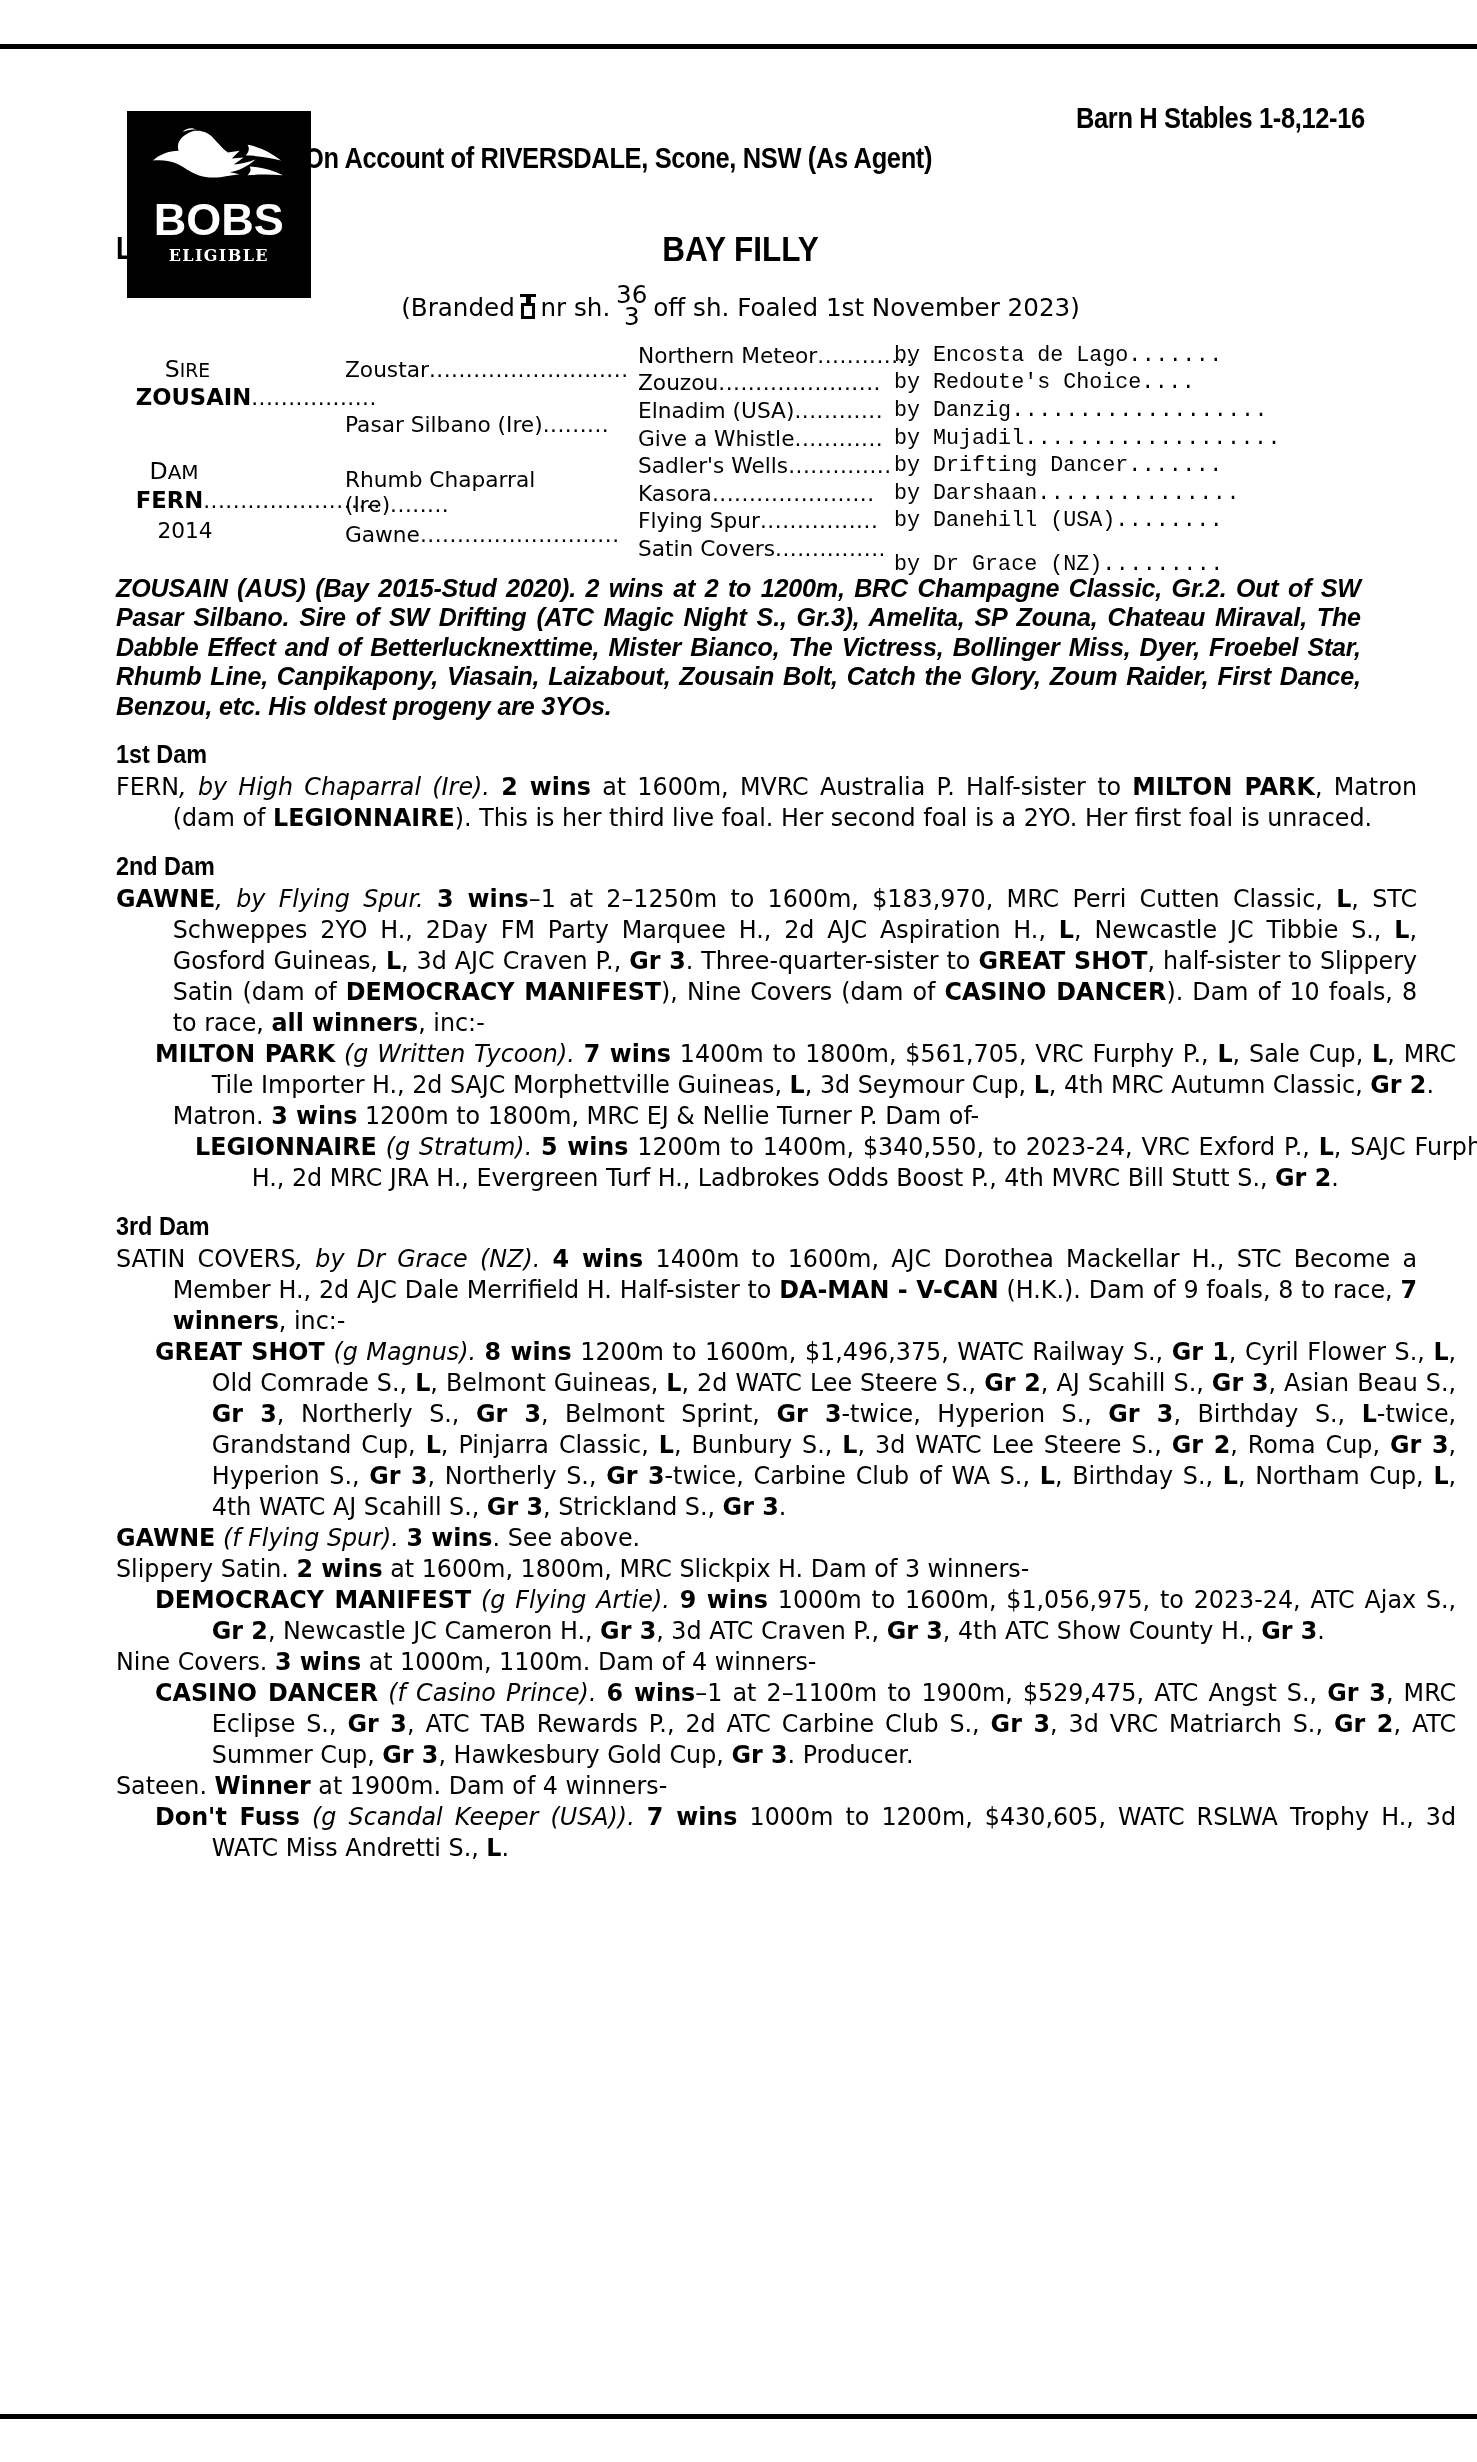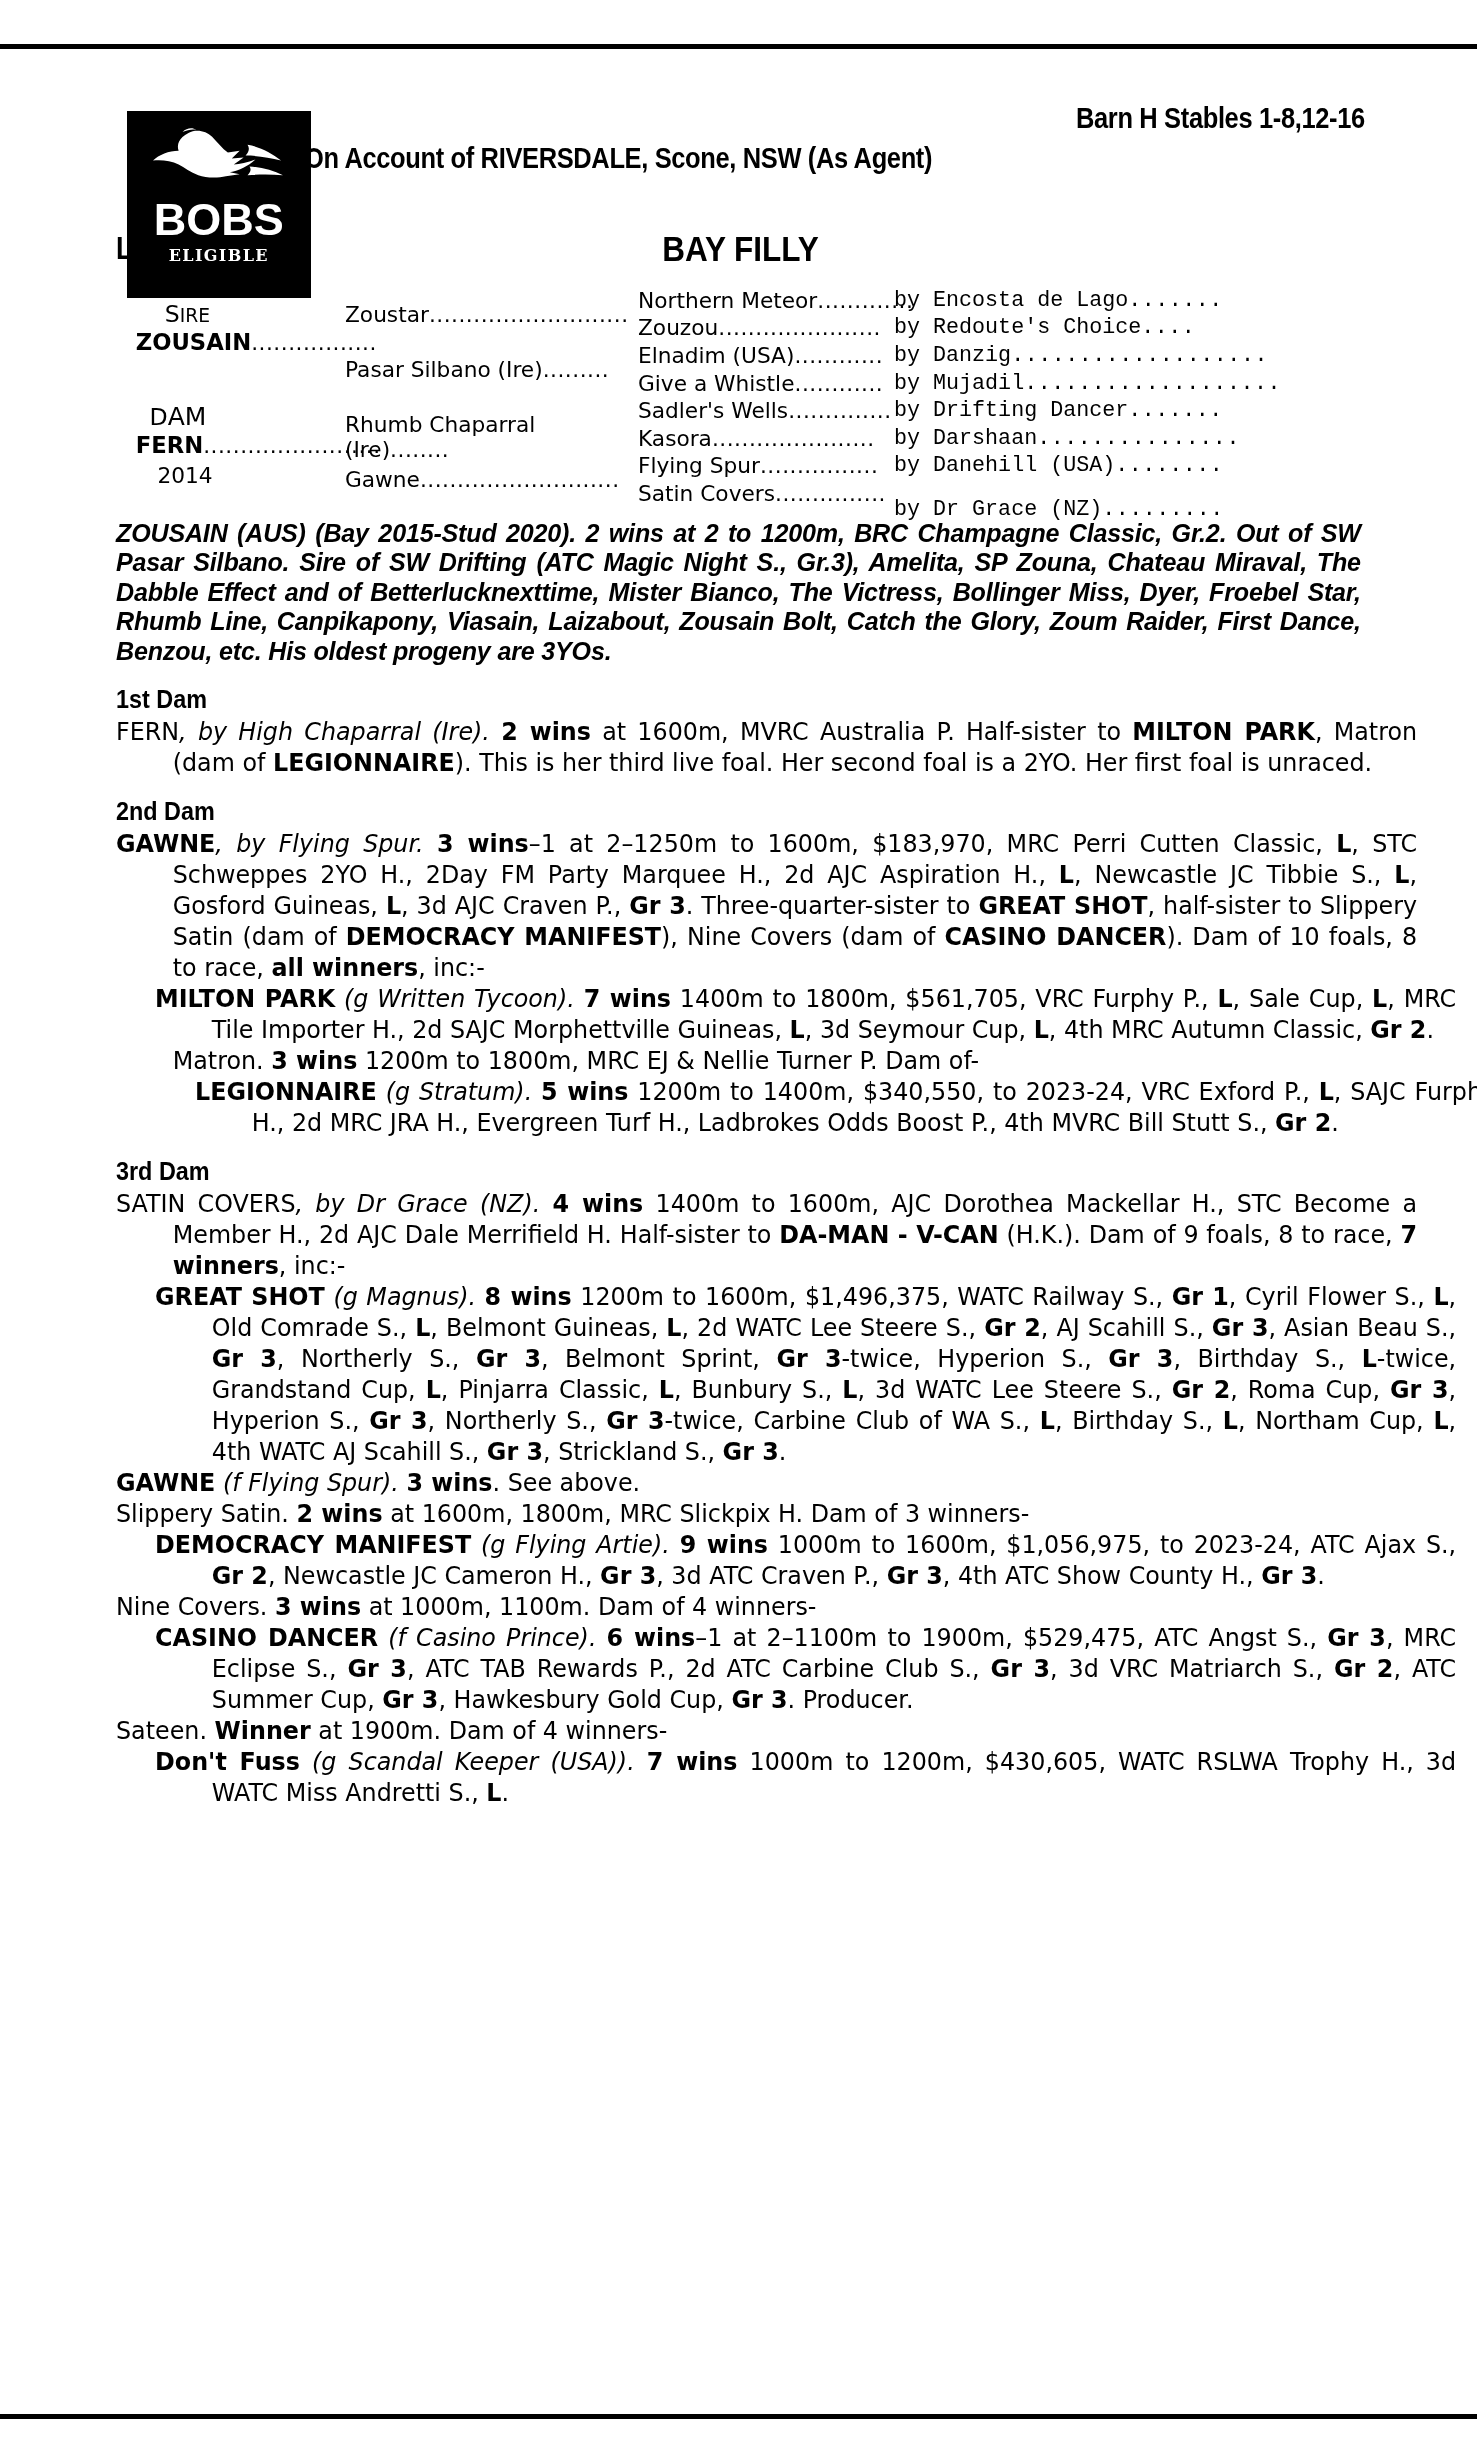--- a/index.html
+++ b/index.html
@@ -297,27 +297,30 @@
 
       <div class="barn-line">Barn H Stables 1-8,12-16</div>
       <div class="account-line">On Account of RIVERSDALE, Scone, NSW (As Agent)</div>
     </div>
 
     <div class="lot-row">
       <div class="lot-label"><span>Lot 215</span> <span class="lot-gst">(No GST)</span></div>
       <div class="sex-title">BAY FILLY</div>
     </div>
 
+    <div class="branded-row">
+      <span class="branded-inner"><span>(Branded</span><span class="brand-glyph"><span class="cap"></span><span class="stem"></span><span class="box"></span></span><span>nr sh.</span><span class="frac"><span class="num">36</span><span class="den">3</span></span><span>off sh. Foaled 1st November 2023)</span></span>
+    </div>
 
     <div class="ped">
 
       <div class="ped-col1">
         <div class="c1-sire ped-sc"><span class="big">S</span><span style="font-size:18.7px">IRE</span></div>
         <div class="c1-sirev"><span class="ped-name-bold">ZOUSAIN</span><span class="dots">.................</span></div>
-        <div class="c1-dam ped-sc"><span class="big">D</span><span style="font-size:25px">AM</span></div>
+        <div class="c1-dam ped-sc"><span class="big">D</span><span style="font-size:20px">AM</span></div>
         <div class="c1-damv"><span class="ped-name-bold">FERN</span><span class="dots">........................</span></div>
         <div class="c1-year">2014</div>
       </div>
 
       <div class="ped-col2">
         <div class="c2-r1"><span>Zoustar</span><span class="dots">...........................</span></div>
         <div class="c2-r2"><span>Pasar Silbano (Ire)</span><span class="dots">.........</span></div>
         <div class="c2-r3"><span>Rhumb Chaparral (Ire)</span><span class="dots">........</span></div>
         <div class="c2-r4"><span>Gawne</span><span class="dots">...........................</span></div>
       </div>

